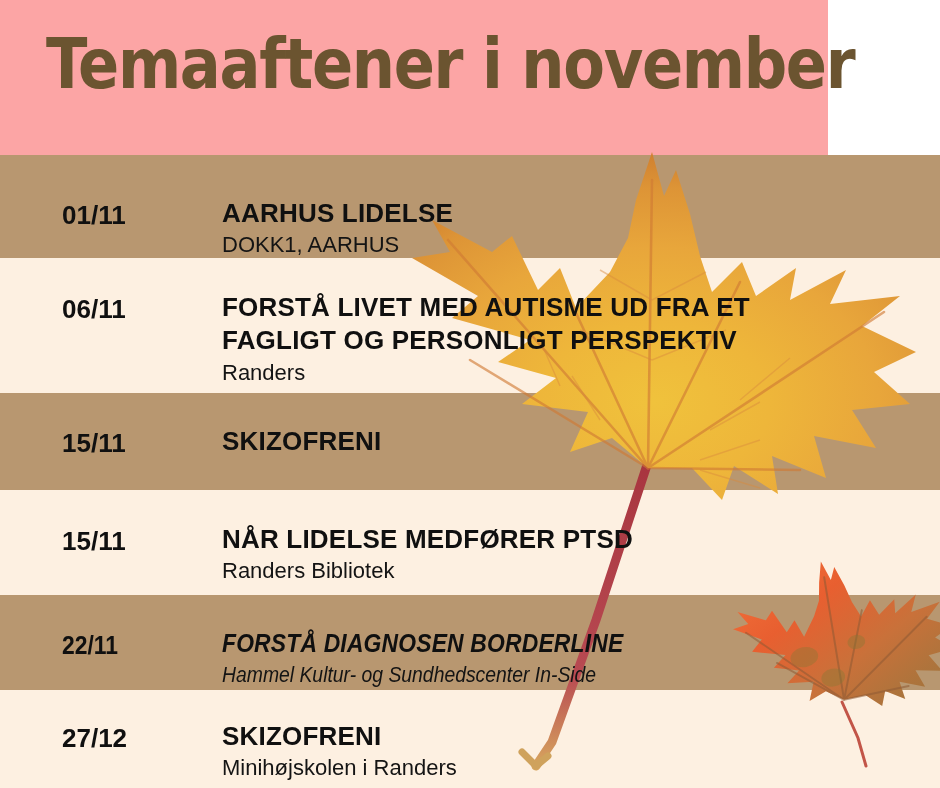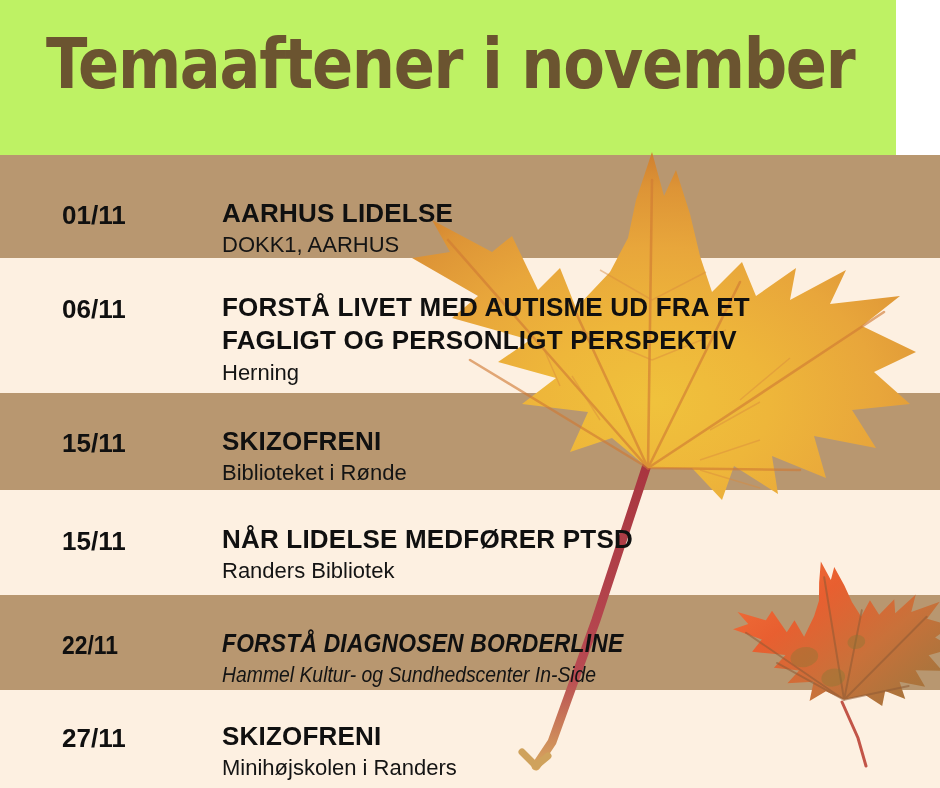--- a/index.html
+++ b/index.html
@@ -15,22 +15,22 @@
     width: 940px;
     height: 788px;
     overflow: hidden;
     background: #ffffff;
   }
 
   
   #title-bar {
     position: absolute;
     left: 0; top: 0;
-    width: 896px; height: 155px;
-    background: #bef264;
+    width: 828px; height: 155px;
+    background: #fca5a5;
     z-index: 1;
   }
   #poster-title {
     position: absolute;
     left: 46px;
     top: 28px;
     font-family: "DejaVu Sans", sans-serif;
     font-size: 69px;
     font-weight: 700;
     letter-spacing: -1.5px;
@@ -242,50 +242,49 @@
         <div class="row-title">AARHUS LIDELSE</div>
         <div class="row-venue">DOKK1, AARHUS</div>
       </div>
     </div>
 
     <div class="row" style="top:258px;height:135px;padding-left:32px;">
       <div class="row-date" style="top:24px;">06/11</div>
       <div class="row-body" style="top:21px;">
         <div class="row-title">FORSTÅ LIVET MED AUTISME UD FRA ET
 FAGLIGT OG PERSONLIGT PERSPEKTIV</div>
-        <div class="row-venue">Herning</div>
+        <div class="row-venue">Randers</div>
       </div>
     </div>
 
     <div class="row" style="top:393px;height:97px;">
       <div class="row-date" style="top:23px;">15/11</div>
       <div class="row-body" style="top:20px;">
         <div class="row-title">SKIZOFRENI</div>
-        <div class="row-venue">Biblioteket i Rønde</div>
       </div>
     </div>
 
     <div class="row" style="top:490px;height:105px;">
       <div class="row-date" style="top:24px;">15/11</div>
       <div class="row-body" style="top:21px;">
         <div class="row-title">NÅR LIDELSE MEDFØRER PTSD</div>
         <div class="row-venue">Randers Bibliotek</div>
       </div>
     </div>
 
     <div class="row narrow" style="top:595px;height:95px;">
       <div class="row-date" style="top:23px;">22/11</div>
       <div class="row-body" style="top:20px;font-style:italic;">
         <div class="row-title">FORSTÅ DIAGNOSEN BORDERLINE</div>
         <div class="row-venue">Hammel Kultur- og Sundhedscenter In-Side</div>
       </div>
     </div>
 
     <div class="row" style="top:690px;height:98px;">
-      <div class="row-date" style="top:21px;">27/11</div>
+      <div class="row-date" style="top:21px;">27/12</div>
       <div class="row-body" style="top:18px;">
         <div class="row-title">SKIZOFRENI</div>
         <div class="row-venue">Minihøjskolen i Randers</div>
       </div>
     </div>
 
   </div>
 </div>
 
 </body></html>

